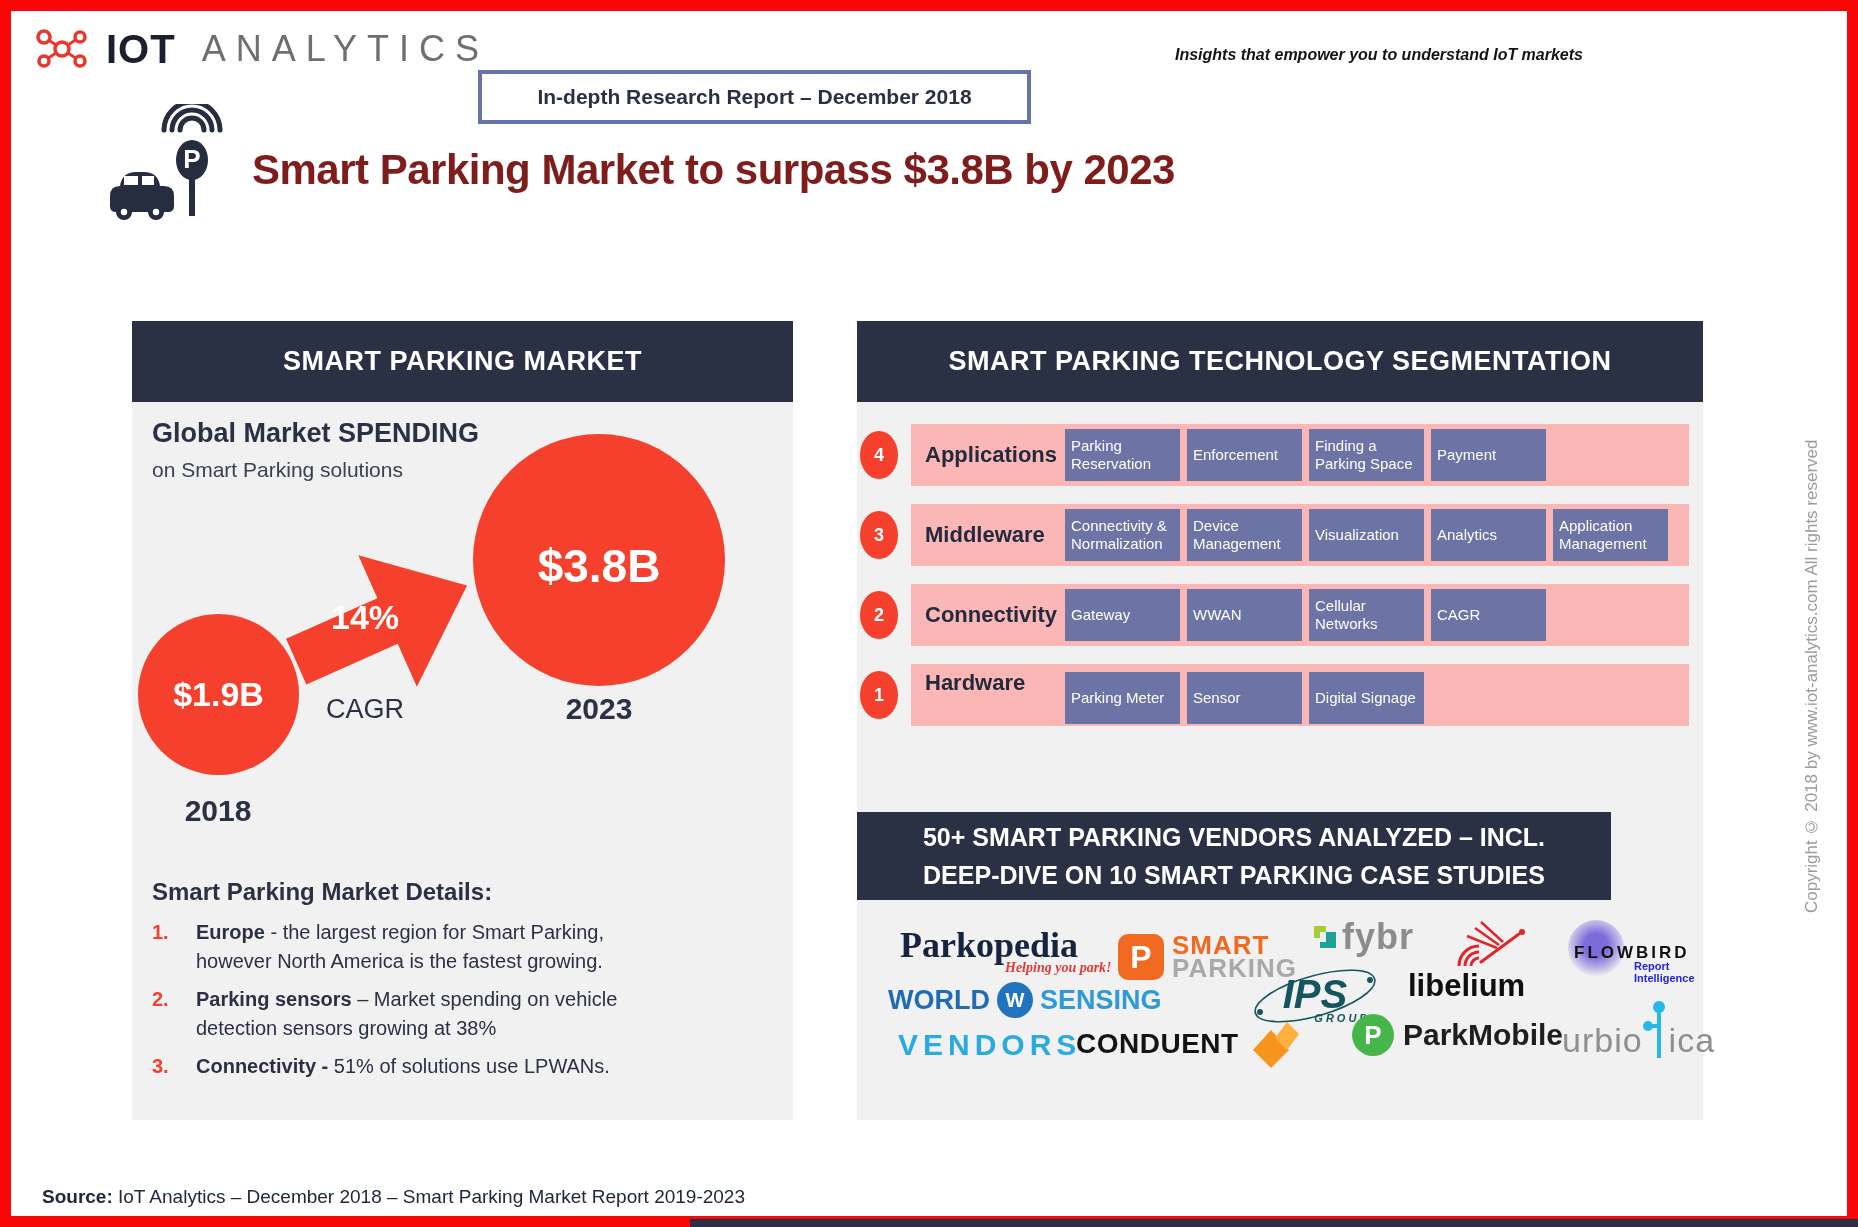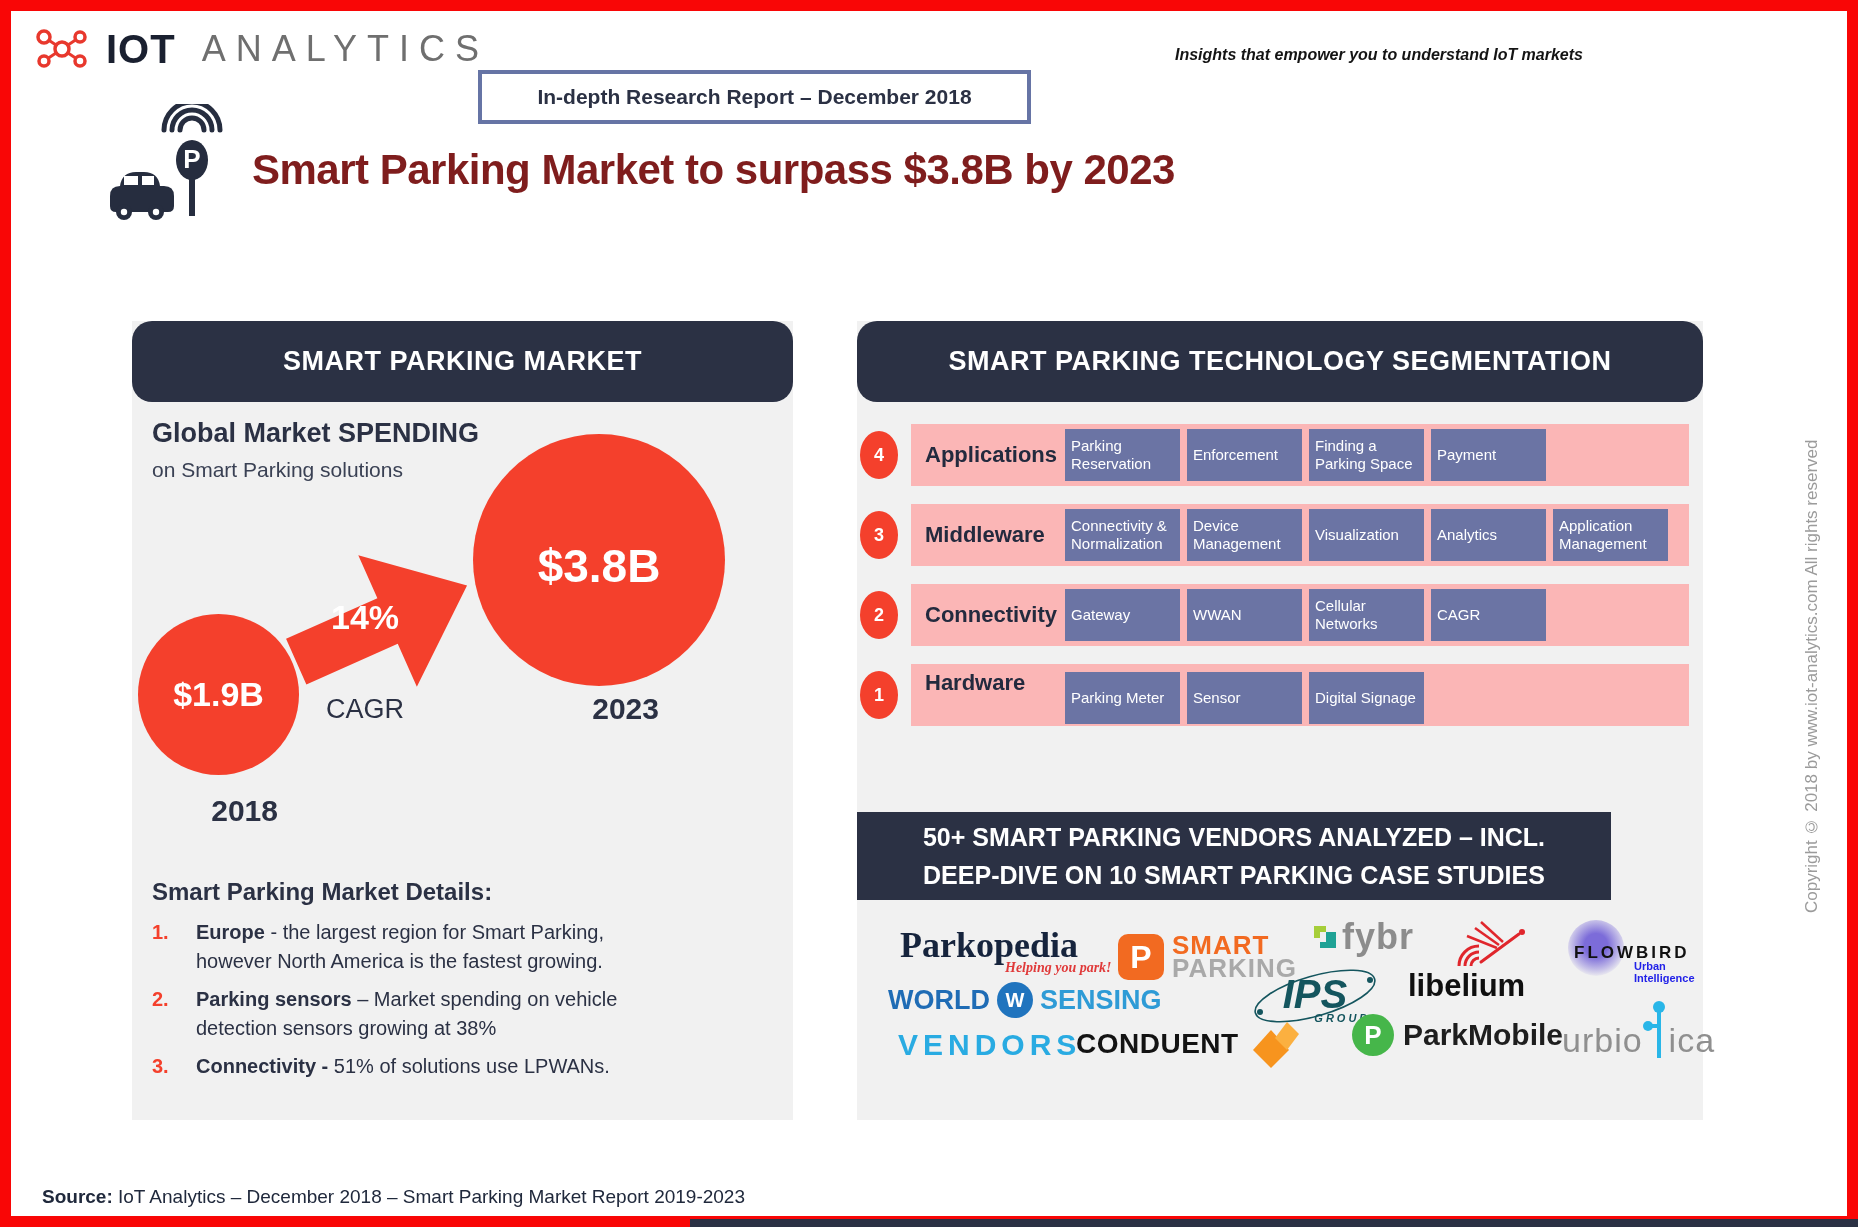--- a/index.html
+++ b/index.html
@@ -14,27 +14,27 @@
   .brand-bold{font-size:40px;font-weight:800;color:#1A2030;letter-spacing:1px;text-transform:uppercase;}
   .brand-light{font-size:36px;font-weight:400;color:#6F6F6F;letter-spacing:10px;margin-left:14px;text-transform:uppercase;}
   .tagline{right:275px;top:46px;font-size:16px;font-style:italic;font-weight:700;color:#141414;}
   .report-badge{left:478px;top:70px;width:545px;height:46px;border:4px solid #6674A5;
                 display:flex;align-items:center;justify-content:center;background:#fff;
                 font-size:21px;font-weight:700;color:#2B3144;}
   .page-title{left:252px;top:146px;font-size:42px;font-weight:700;color:#7f1d1d;letter-spacing:-0.5px;}
 
   
   .panel-bg{background:#F1F1F1;}
-  .panel-head{background:#2B3144;color:#fff;font-weight:700;font-size:27px;text-align:center;line-height:81px;letter-spacing:.5px;border-radius:20px;}
+  .panel-head{background:#2B3144;color:#fff;font-weight:700;font-size:27px;text-align:center;line-height:81px;letter-spacing:.5px;}
 
   
   .lp-sub-bold{left:152px;top:418px;font-size:27px;font-weight:700;color:#2B3144;}
   .lp-sub{left:152px;top:458px;font-size:21px;color:#3A4154;}
   .bubble{border-radius:50%;background:#F4402C;display:flex;align-items:center;justify-content:center;color:#fff;font-weight:700;}
-  .year{font-size:30px;font-weight:700;color:#2B3144;text-align:right;}
+  .year{font-size:30px;font-weight:700;color:#2B3144;text-align:center;}
   .pct{left:300px;top:598px;width:130px;text-align:center;font-size:34px;font-weight:700;color:#fff;z-index:5;}
   .cagr{left:300px;top:694px;width:130px;text-align:center;font-size:27px;color:#2B3144;}
   .details-title{left:152px;top:878px;font-size:24px;font-weight:700;color:#2B3144;}
   .details-list{left:152px;top:918px;width:480px;font-size:20px;line-height:1.45;color:#2B3144;}
   .detail-item{display:grid;grid-template-columns:44px 1fr;margin-bottom:9px;}
   .detail-num{color:#F4402C;font-weight:700;}
   .detail-lead{font-weight:700;}
 
   
   .seg-row{position:absolute;left:857px;width:846px;height:62px;}
@@ -276,21 +276,21 @@
         <path d="M58,22 L36,2" stroke-width="2.5"></path>
       </g>
       <circle cx="77" cy="12" r="3" fill="#E0262C"></circle>
     </svg>
     <span class="libelium-text">libelium</span>
   </div>
 
   <div class="abs logo" style="left:1568px;top:920px;width:150px;height:60px;">
     <div class="fb-sphere"></div>
     <span class="fb-name">FLOWBIRD</span>
-    <span class="fb-sub" style="left:66px;top:40px;">Urban</span>
+    <span class="fb-sub" style="left:66px;top:40px;">Report</span>
     <span class="fb-sub" style="left:66px;top:52px;">Intelligence</span>
   </div>
 
   <div class="abs logo" style="left:888px;top:982px;display:flex;align-items:center;gap:7px;">
     <span class="ws-word1">WORLD</span>
     <div class="ws-circle">
         <span>W</span>
       </div>
     <span class="ws-word2">SENSING</span>
   </div>

